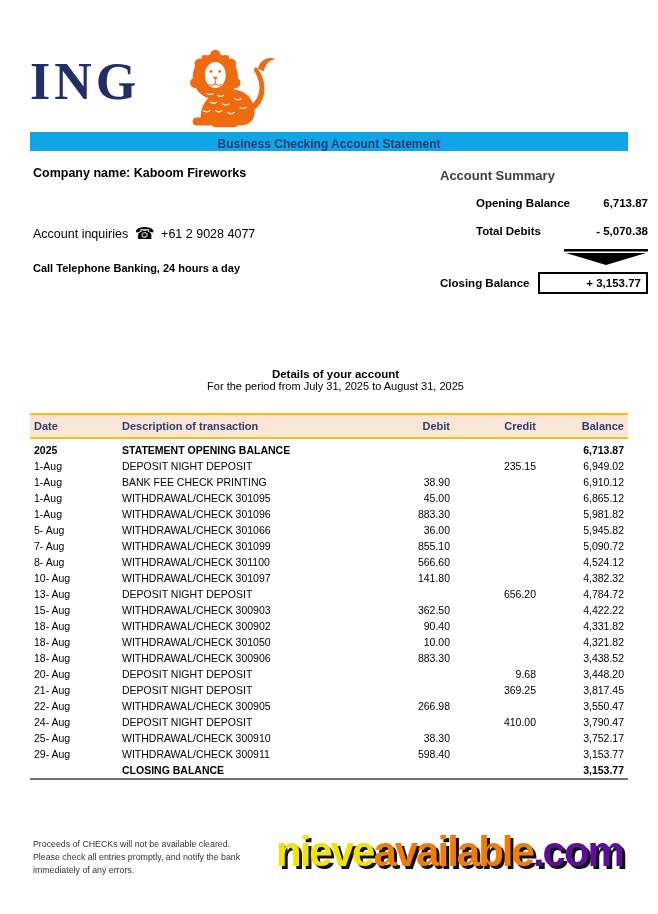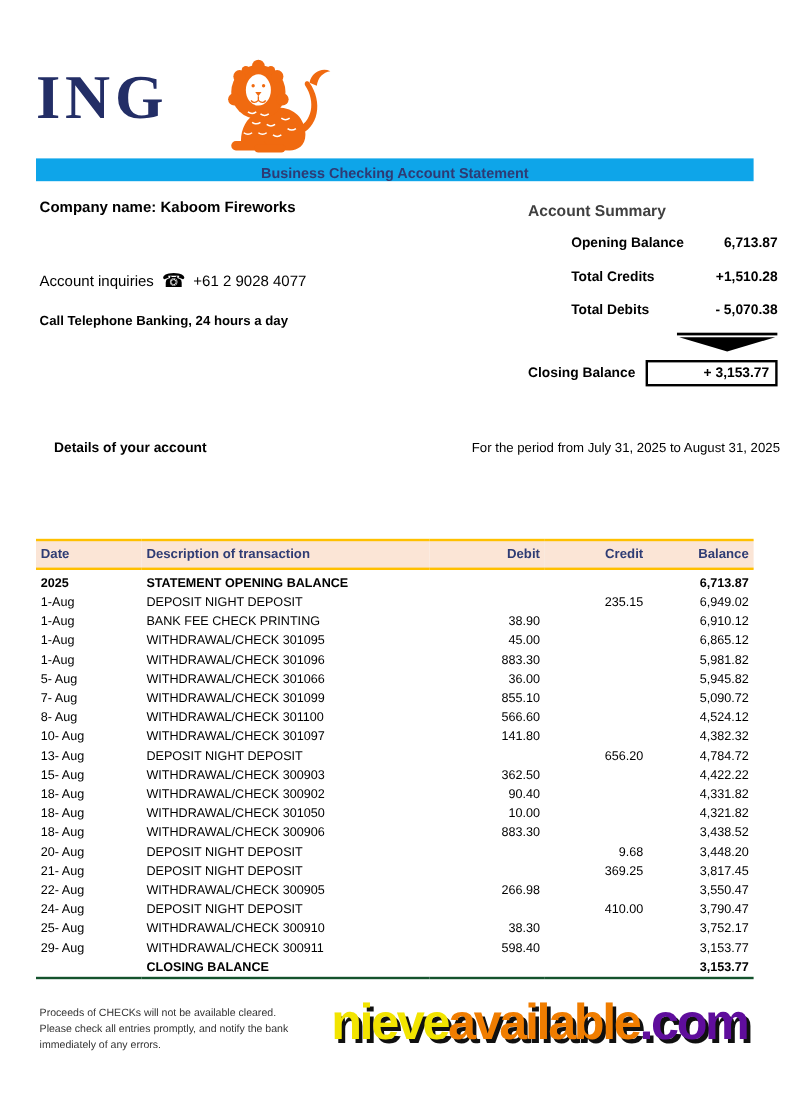--- a/index.html
+++ b/index.html
@@ -37,27 +37,27 @@
   .summary-row { display:flex; justify-content:space-between; font-size:11.5px; font-weight:bold; color:#000; margin-bottom:16px;margin-left:36px; }
   .arrow-wrap { display:flex; justify-content:flex-end; margin-top:-4px; margin-bottom:6px; }
   .closing-row { display:flex; justify-content:space-between; align-items:center; margin-top:2px; }
   .closing-label { font-size:11.5px; font-weight:bold; }
   .closing-box {
     border:2px solid #000; width:96px; padding:3px 5px;
     text-align:right; font-size:11.5px; font-weight:bold; background:#fff;
   }
 
   
-  .details-line { position:absolute; left:45px; top:368px; width:605px; display:flex; justify-content:space-between; align-items:center; }
+  .details-line { position:absolute; left:33px; top:368px; width:605px; display:flex; justify-content:space-between; align-items:center;flex-direction:column; }
   .details-heading { font-size:11.5px; font-weight:bold; color:#000; }
   .period { font-size:11px; color:#000; }
 
   
   .table-wrap { position:absolute; left:30px; top:413px; width:598px; }
-  table { width:100%; border-collapse:collapse; border-bottom:2px solid #14532d;margin-top:36px; }
+  table { width:100%; border-collapse:collapse; border-bottom:2px solid #737373; }
   thead tr { background:#fbe5d6; }
   th {
     border-top:2px solid #ffc000; border-bottom:2px solid #ffc000;
     color:#2f3c74; font-size:11px; font-weight:bold; padding:5px 4px;
   }
   th.l, td.l { text-align:left; }
   th.r, td.r { text-align:right; }
   td { font-size:10.5px; color:#000; padding:2px 4px; white-space:nowrap; }
   tbody tr:first-child td { padding-top:5px; }
   tr.bold-row td { font-weight:bold; }
@@ -123,24 +123,20 @@
     <span class="phone-glyph">☎</span>
     <span>+61 2 9028 4077</span>
   </div>
   <div class="telebank">Call Telephone Banking, 24 hours a day</div>
 
   <div class="summary">
     <div class="summary-title">Account Summary</div>
     <div class="summary-row">
       <span>Opening Balance</span>
       <span>6,713.87</span>
-    </div>
-    <div class="summary-row">
-      <span>Total Credits</span>
-      <span>+1,510.28</span>
     </div>
     <div class="summary-row">
       <span>Total Debits</span>
       <span>- 5,070.38</span>
     </div>
     <div class="arrow-wrap">
       <svg width="84" height="17" viewBox="0 0 84 17">
         <rect x="0" y="0" width="84" height="2.5" fill="#000"></rect>
         <polygon points="2,4 82,4 42,16" fill="#000"></polygon>
       </svg>

